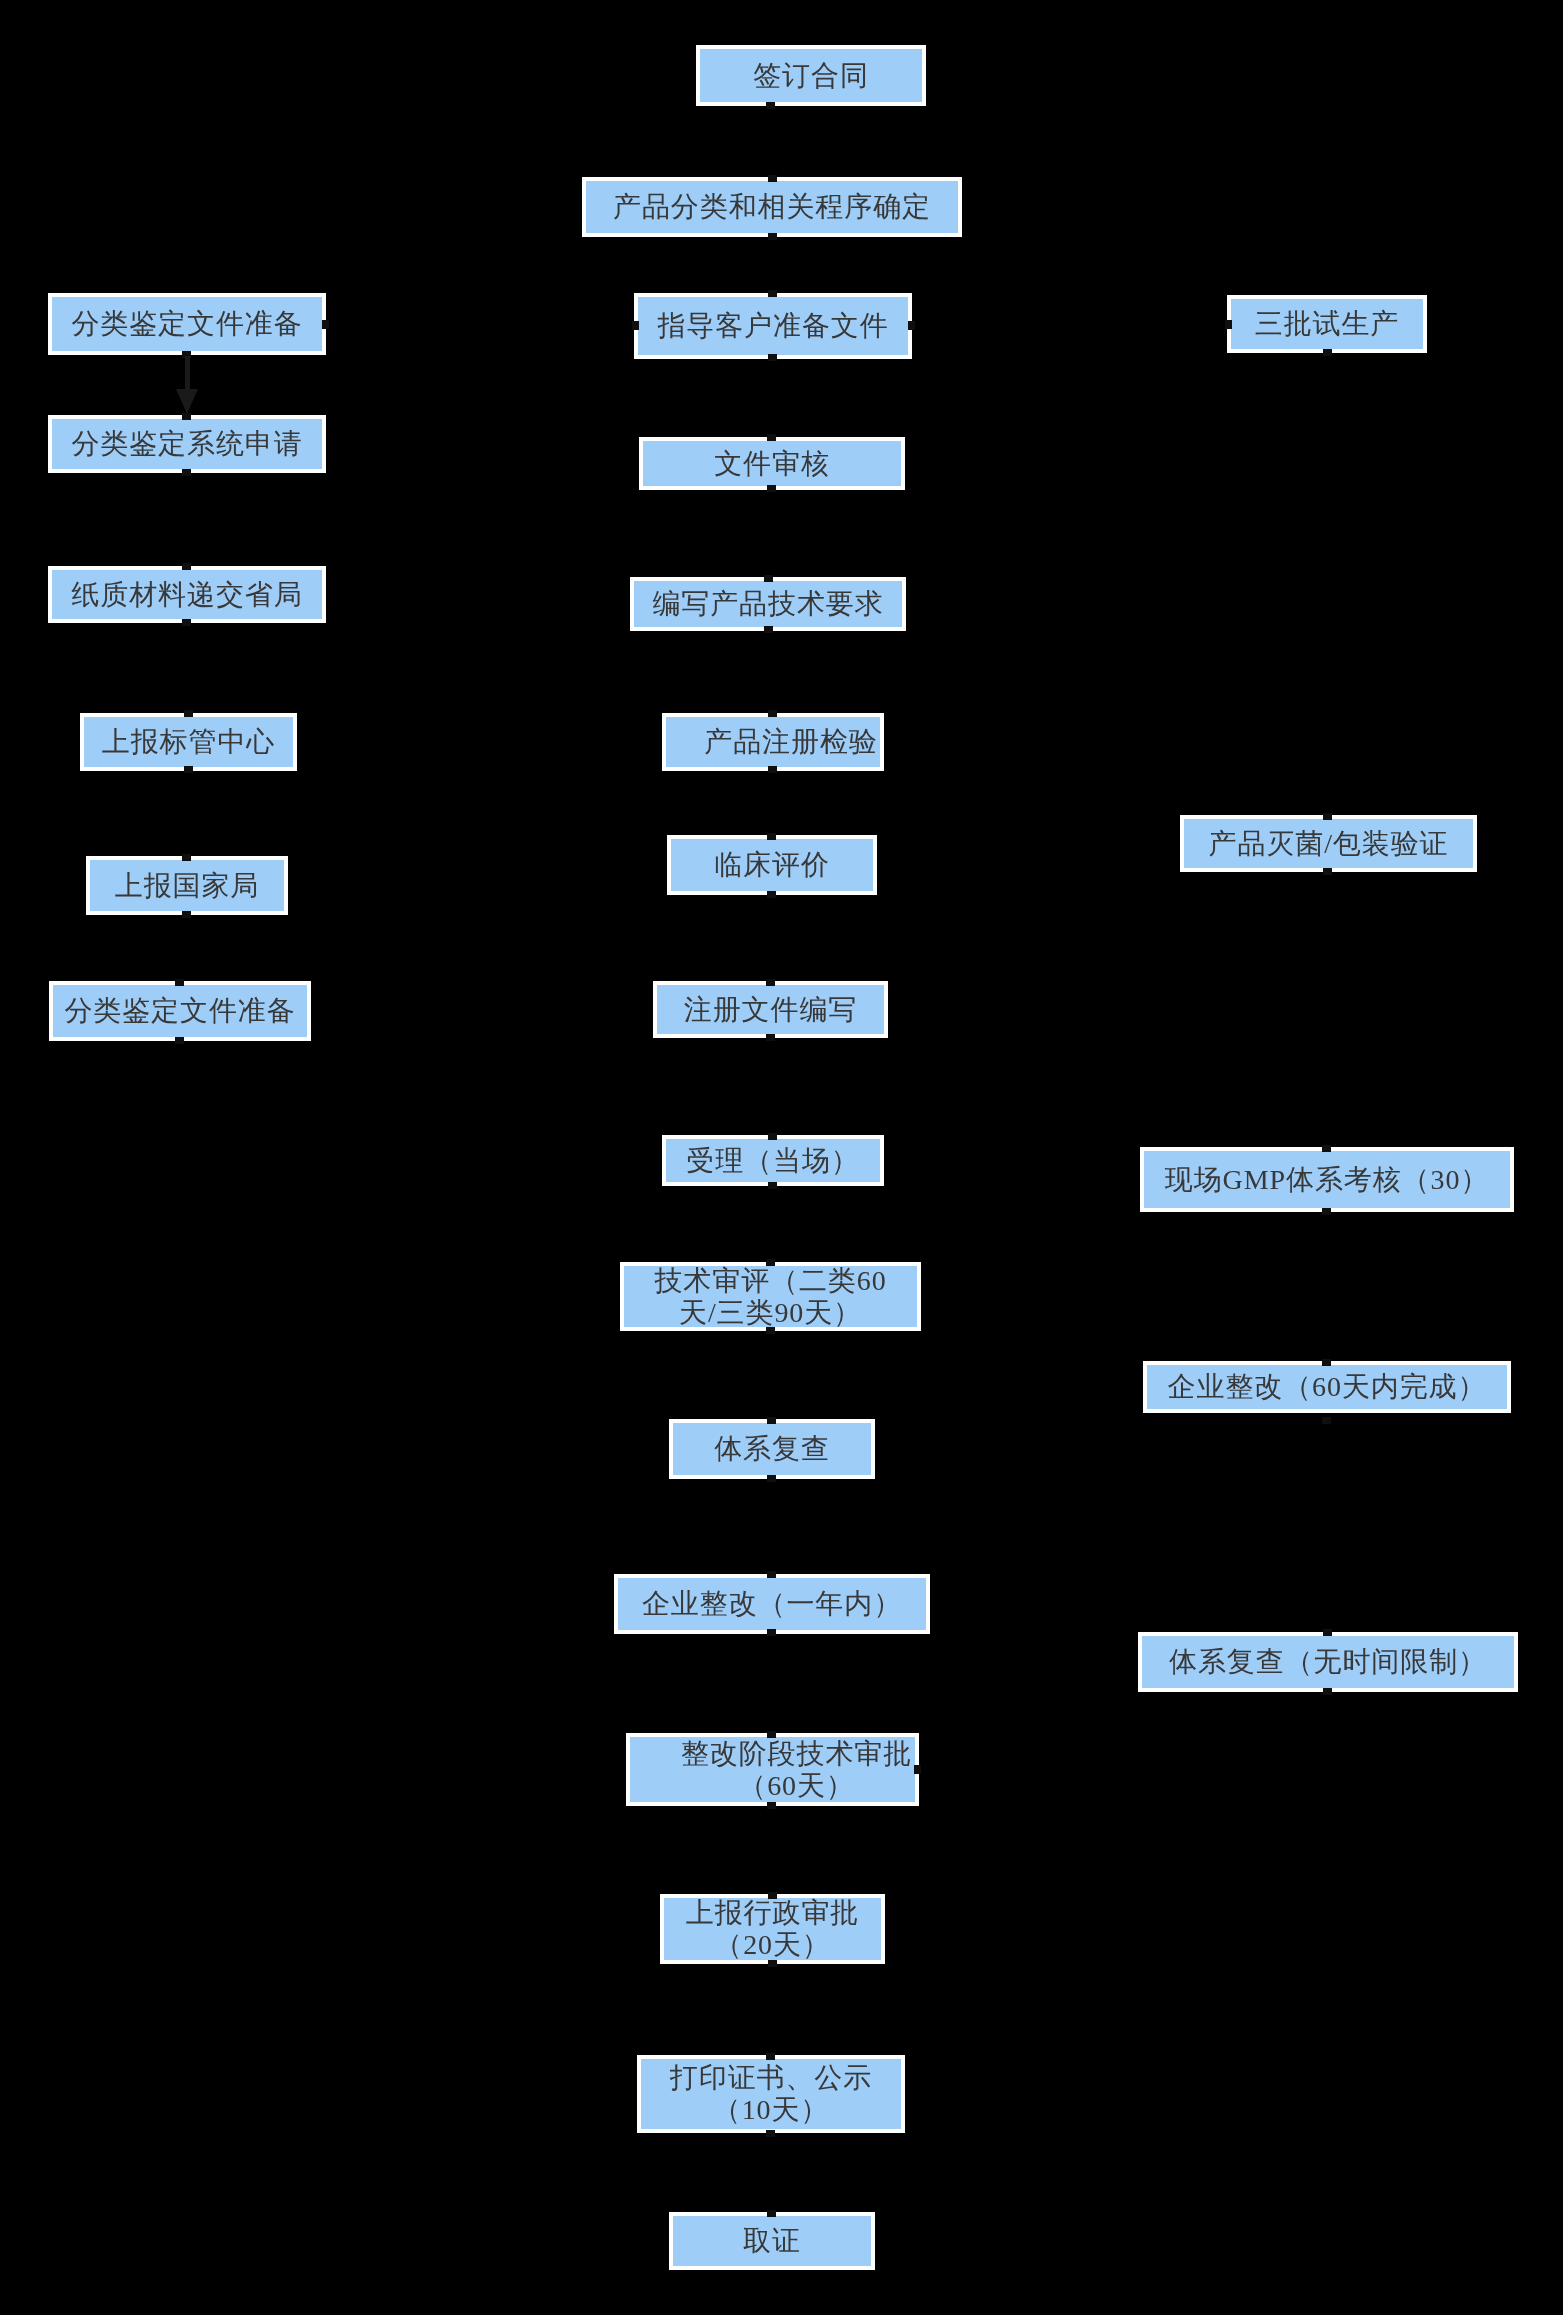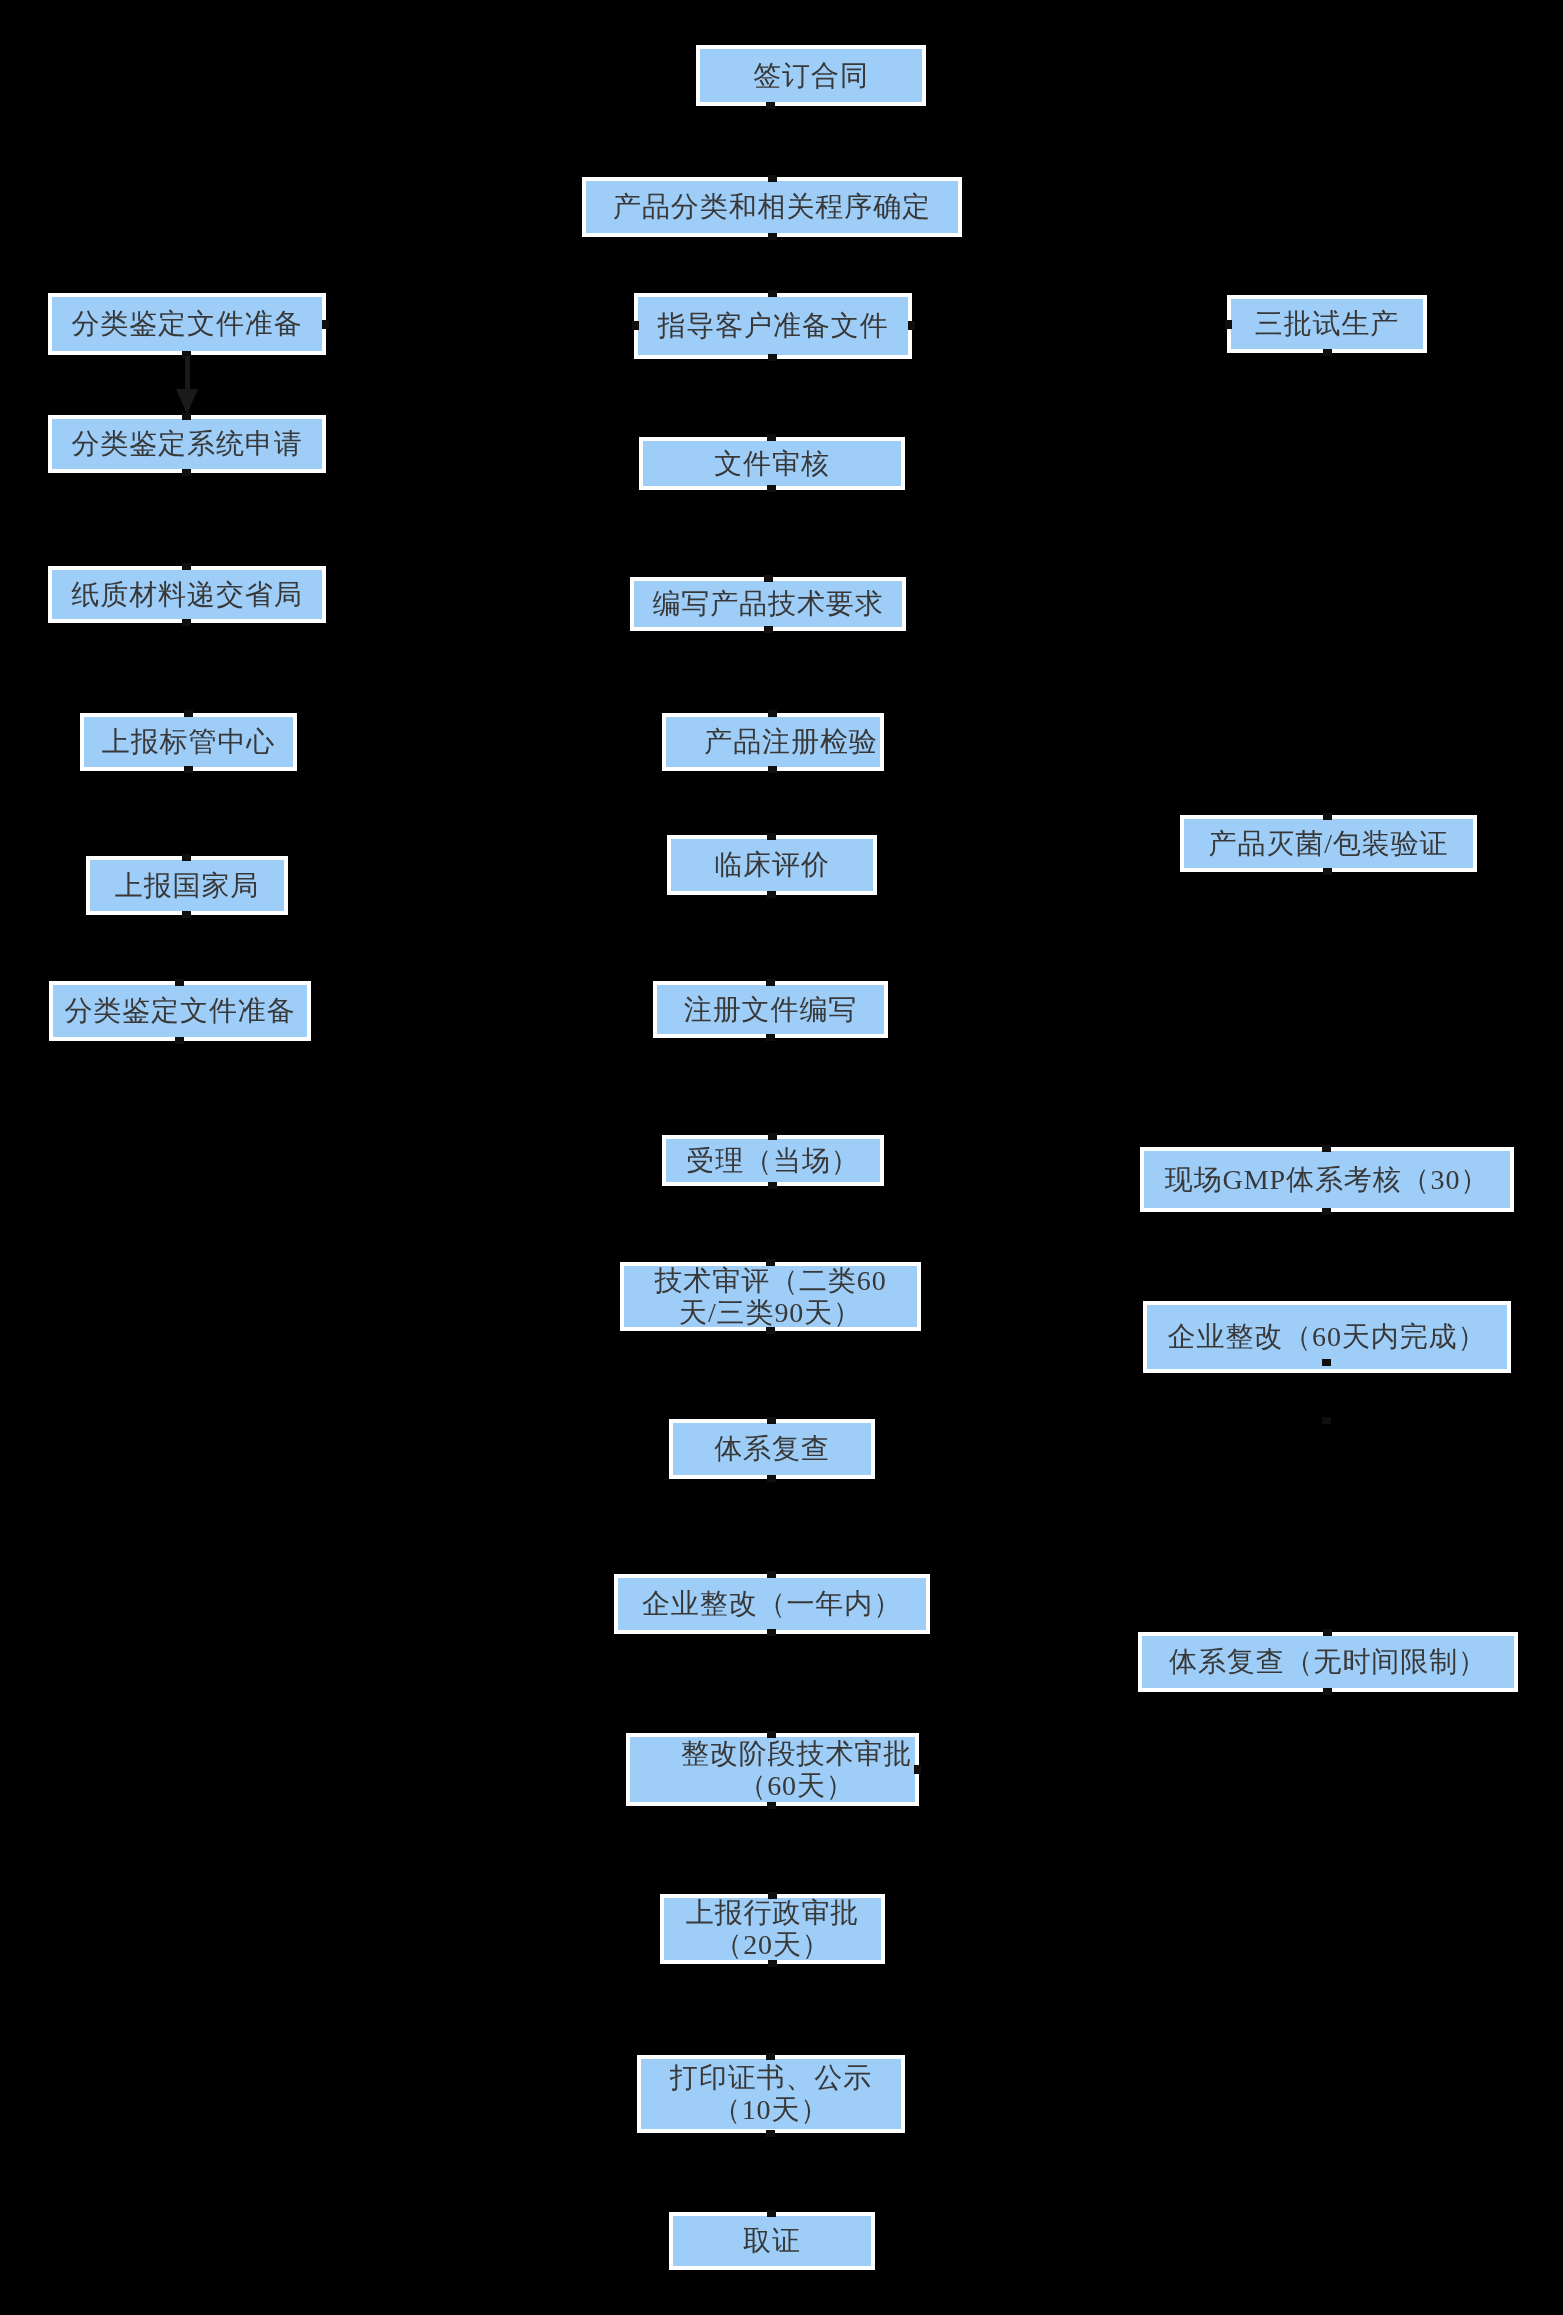--- a/index.html
+++ b/index.html
@@ -38,21 +38,21 @@
   .n9 {left:80px;  top:713px; width:217px;height:58px;}
   .n10{left:662px; top:713px; width:222px;height:58px;padding-left:36px;}
   .n11{left:1180px;top:815px; width:297px;height:57px;}
   .n12{left:86px;  top:856px; width:202px;height:59px;}
   .n13{left:667px; top:835px; width:210px;height:60px;}
   .n14{left:49px;  top:981px;width:262px;height:60px;}
   .n15{left:653px; top:981px;width:235px;height:57px;}
   .n16{left:662px; top:1135px;width:222px;height:51px;}
   .n17{left:1140px;top:1147px;width:374px;height:65px;}
   .n18{left:620px; top:1262px;width:301px;height:69px;}
-  .n19{left:1143px;top:1301px;width:368px;height:72px;}
+  .n19{left:1143px;top:1361px;width:368px;height:52px;}
   .n20{left:669px; top:1419px;width:206px;height:60px;}
   .n21{left:614px; top:1574px;width:316px;height:60px;}
   .n22{left:1138px;top:1632px;width:380px;height:60px;}
   .n23{left:626px; top:1733px;width:293px;height:73px;padding-left:48px;}
   .n24{left:660px; top:1894px;width:225px;height:70px;}
   .n25{left:637px; top:2055px;width:268px;height:78px;}
   .n26{left:669px; top:2212px;width:206px;height:58px;}
 
   .nub{position:absolute;background:#0f0f0f;}
   .arrow-shaft{position:absolute;width:4.6px;background:#1a1a1a;}

